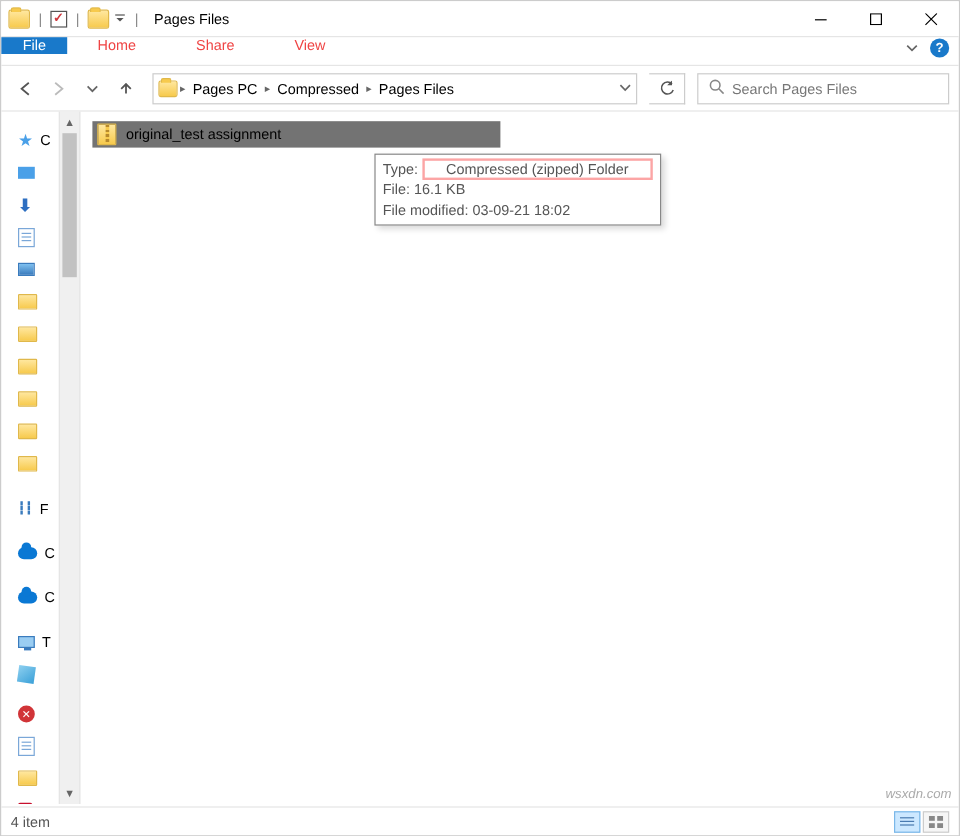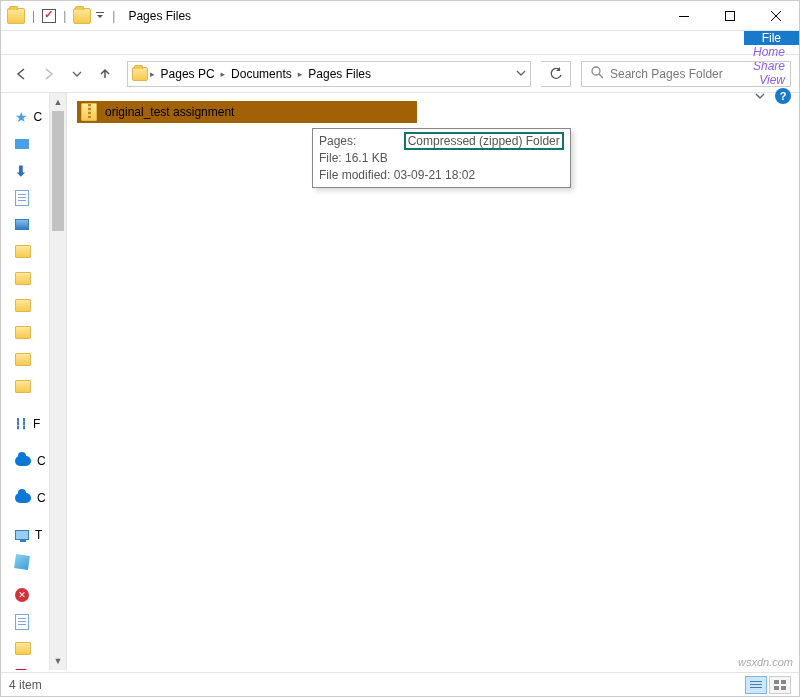--- a/index.html
+++ b/index.html
@@ -9,23 +9,23 @@
     .folder-mini { width:18px; height:16px; background:linear-gradient(#ffe79e,#f7ca4d); border:1px solid #e0b84a; border-radius:2px; position:relative;}
     .folder-mini:before{content:"";position:absolute;top:-3px;left:1px;width:7px;height:3px;background:#f7ca4d;border:1px solid #e0b84a;border-bottom:none;border-radius:2px 2px 0 0;}
     .sep { color:#888; padding:0 3px;}
     .chk { width:14px; height:14px; border:1px solid #555; position:relative; display:inline-flex;}
     .chk:after{content:"✓"; color:#d0383e; font-size:11px; position:absolute; left:1px; top:-2px; font-weight:bold;}
     .qa-down { border:none;}
     .qa-down svg { display:block;}
     .title-text { margin-left:6px; font-size:12px; color:#000;}
     .win-controls { margin-left:auto; display:flex;}
     .win-btn { width:46px; height:30px; display:flex; align-items:center; justify-content:center; color:#000;}
-    .ribbon { height:24px; display:flex; align-items:flex-end; border-bottom:1px solid #e5e5e5;flex-direction:column;}
+    .ribbon { height:24px; display:flex; align-items:flex-start; border-bottom:1px solid #e5e5e5;}
     .file-tab { background:#1979ca; color:#fff; padding:0 18px; display:flex; align-items:center;}
-    .tab { padding:0 14px; display:flex; align-items:center; color:#8b5cf6;font-style:italic;}
+    .tab { padding:0 25px; display:flex; align-items:center; color:#ef4444;}
     .rib-right { margin-left:auto; display:flex; align-items:center; padding-right:8px; gap:6px;}
     .chev { width:18px; height:18px; display:flex; align-items:center; justify-content:center; color:#666;}
     .help { width:16px; height:16px; border-radius:50%; background:#1979ca; color:#fff; display:flex; align-items:center; justify-content:center; font-size:11px; font-weight:bold;}
     .nav-bar { height:38px; display:flex; align-items:center; padding:0 8px; gap:4px; border-bottom:1px solid #e5e5e5;}
     .nav-arrow { width:24px; height:24px; display:flex; align-items:center; justify-content:center; color:#555;}
     .nav-arrow.disabled { color:#bbb;}
     .bread { flex:1; height:26px; border:1px solid #ccc; display:flex; align-items:center; margin:0 6px; padding-left:4px;}
     .bread .crumb { padding:0 4px; display:flex; align-items:center; gap:4px; color:#000;}
     .bread .caret { color:#666; font-size:9px; padding:0 2px;}
     .bread .folder-mini { width:16px; height:14px;}
@@ -49,25 +49,25 @@
     .cloud{ width:16px; height:10px; background:#0a78d4; border-radius:6px; position:relative;}
     .cloud:before{content:"";position:absolute; width:8px;height:8px;background:#0a78d4;border-radius:50%;top:-4px;left:3px;}
     .pc-ic{ width:14px; height:10px; border:1px solid #3a7bbd; background:#9acdf2; position:relative;}
     .pc-ic:after{content:"";position:absolute;left:4px;width:6px;height:2px;background:#3a7bbd;bottom:-3px;}
     .cube{width:14px;height:14px;background:linear-gradient(135deg,#8ed0f0,#3aa0d8); transform:rotate(8deg);}
     .err-badge{ width:14px; height:14px; background:#d13438; border-radius:50%; color:#fff; display:flex; align-items:center; justify-content:center; font-size:9px;}
     .mca{ width:12px; height:14px; background:#c8102e; border-radius:2px;}
     .scroll-thumb2{ position:absolute; left:48px; top:0; bottom:0; width:18px; background:#f0f0f0; border-left:1px solid #e5e5e5; border-right:1px solid #e5e5e5;}
     .scroll-thumb2 .arr{height:18px;color:#666;display:flex;align-items:center;justify-content:center;font-size:9px;}
     .content { flex:1; padding-left:28px; padding-top:8px; position:relative;}
-    .file-row { display:flex; align-items:center; height:22px; width:340px; background:#a16207; padding-left:4px; gap:8px;}
+    .file-row { display:flex; align-items:center; height:22px; width:340px; background:#737373; padding-left:4px; gap:8px;}
     .zip-icon { width:16px; height:18px; background:linear-gradient(#ffe79e,#f7ca4d); border:1px solid #e0b84a; border-radius:1px; position:relative;}
     .zip-icon:after{content:"";position:absolute;left:6px;top:0;width:3px;height:100%;background:repeating-linear-gradient(#b88a2b 0 2px,#f7ca4d 2px 4px);}
     .tooltip { position:absolute; left:263px; top:35px; background:#fff; border:1px solid #888; padding:4px 6px; color:#555; line-height:1.4; box-shadow:3px 3px 5px rgba(0,0,0,.15);}
-    .tooltip .hl { border:2px solid #0f766e; padding:0 2px;margin-left:44px;}
+    .tooltip .hl { border:2px solid #fca5a5; padding:0 18px;}
     .status-bar { position:absolute; bottom:0; left:0; right:0; height:24px; border-top:1px solid #e5e5e5; display:flex; align-items:center; padding:0 8px; color:#555;}
     .view-mode { margin-left:auto; display:flex; gap:2px;}
     .vm { width:22px; height:18px; border:1px solid #ccc; background:#f6f6f6; display:flex; align-items:center; justify-content:center; font-size:10px; color:#555;}
     .vm.active{ background:#cce8ff; border-color:#7ab7e8;}
     .watermark{ position:absolute; right:6px; bottom:28px; color:#aaa; font-size:11px; font-style:italic;}
   </style>
 </head>
 <body>
 
 <div class="title-bar">
@@ -139,41 +139,41 @@
   <div class="nav-arrow">
       <svg width="16" height="16">
         <path d="M8 12 L8 4 M4 8 L8 4 L12 8" fill="none" stroke="#555" stroke-width="1.5"></path>
       </svg>
     </div>
   <div class="bread">
     <span class="folder-mini"></span>
     <span class="caret">▸</span>
     <span class="crumb">Pages PC</span>
     <span class="caret">▸</span>
-    <span class="crumb">Documents</span>
+    <span class="crumb">Compressed</span>
     <span class="caret">▸</span>
     <span class="crumb">Pages Files</span>
     <div class="bread-end">
       <span><svg width="10" height="10">
             <path d="M1 3 L5 7 L9 3" fill="none" stroke="#666" stroke-width="1.4"></path>
           </svg></span>
     </div>
   </div>
   <div class="refresh-box">
       <svg width="14" height="14">
         <path d="M11 3 A5 5 0 1 0 12 8" fill="none" stroke="#555" stroke-width="1.3"></path>
         <path d="M11 0 L11 4 L7 4 Z" fill="#555"></path>
       </svg>
     </div>
   <div class="search">
     <span class="s-icon"><svg width="14" height="14">
           <circle cx="6" cy="6" r="4" fill="none" stroke="#888" stroke-width="1.3"></circle>
           <path d="M9 9 L13 13" stroke="#888" stroke-width="1.3"></path>
         </svg></span>
-    <span>Search Pages Folder</span>
+    <span>Search Pages Files</span>
   </div>
 </div>
 
 <div class="body-area">
   <div class="sidebar">
     <div class="side-list">
       <div class="side-item">
           <span class="star">★</span>
           <span class="lbl">C</span>
         </div>
@@ -251,21 +251,21 @@
       <div style="position:absolute;top:18px;left:2px;right:2px;height:120px;background:#c2c2c2;"></div>
     </div>
   </div>
 
   <div class="content">
     <div class="file-row">
       <span class="zip-icon"></span>
       <span>original_test assignment</span>
     </div>
     <div class="tooltip">
-      <div><span>Pages:</span> <span class="hl">Compressed (zipped) Folder</span></div>
+      <div><span>Type:</span> <span class="hl">Compressed (zipped) Folder</span></div>
       <div><span>File:</span> <span>16.1 KB</span></div>
       <div><span>File modified:</span> <span>03-09-21 18:02</span></div>
     </div>
   </div>
 </div>
 
 <div class="watermark">wsxdn.com</div>
 
 <div class="status-bar">
   <span>4 item</span>

